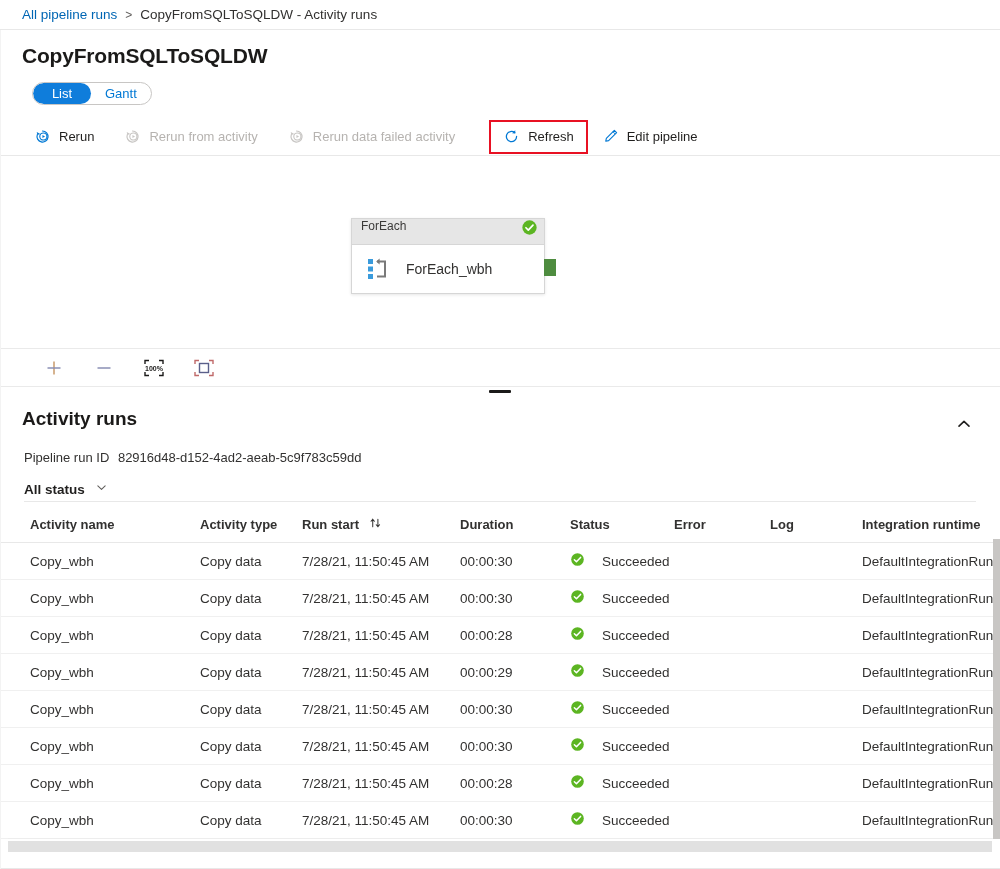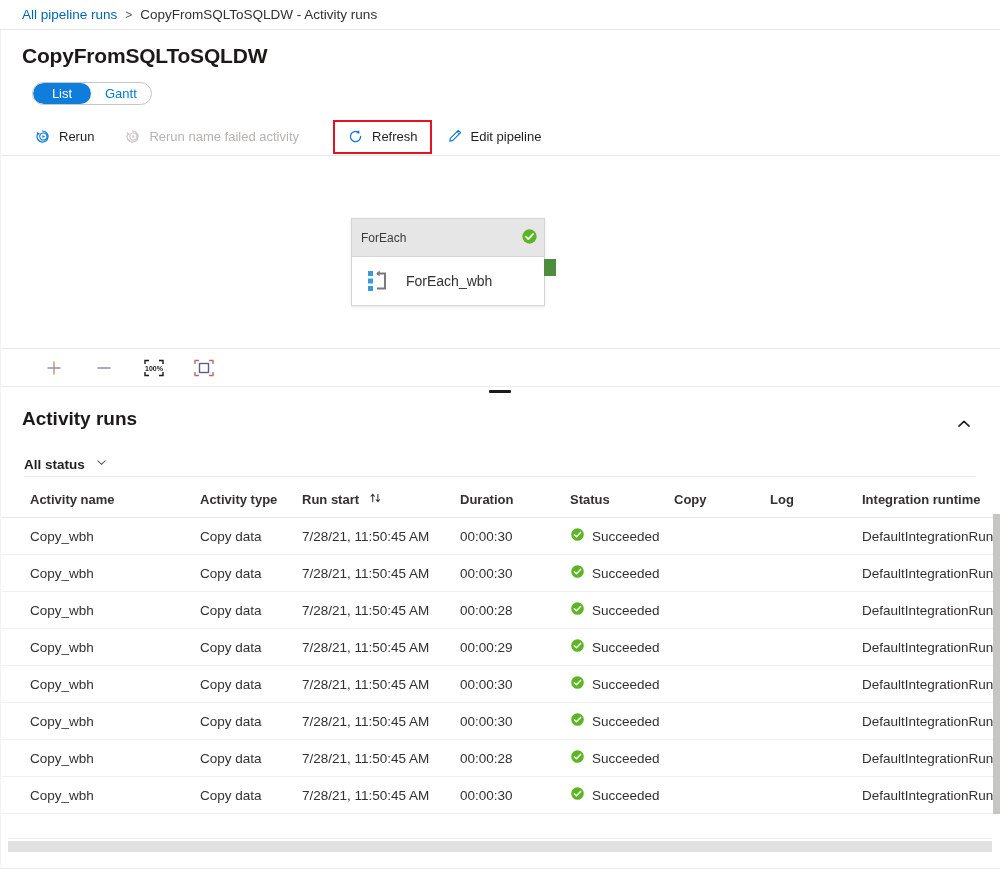--- a/index.html
+++ b/index.html
@@ -86,24 +86,24 @@
   }
   .node {
     position: absolute;
     left: 351px; top: 62px;
     width: 194px;
     background: #ffffff;
     border: 1px solid #d6d6d6;
     box-shadow: 0 1px 3px rgba(0,0,0,.10);
   }
   .node-head {
-    height: 38px;
+    height: 26px;
     background: #e6e6e6;
     border-bottom: 1px solid #d6d6d6;
-    display: flex; align-items: center;
+    display: flex; align-items: flex-start;
     padding: 0 6px 0 9px;
     font-size: 12px;
     color: #3b3a39;
   }
   .node-head .sp { flex: 1; }
   .node-body {
     height: 48px;
     display: flex; align-items: center;
     padding-left: 14px;
     gap: 14px;
@@ -184,21 +184,21 @@
   table.runs th:first-child, table.runs td:first-child { padding-left: 30px; }
   .c-name { width: 200px; }
   .c-type { width: 102px; }
   .c-start { width: 158px; }
   .c-dur   { width: 110px; }
   .c-status{ width: 104px; }
   .c-error { width: 96px; }
   .c-log   { width: 92px; }
   .c-ir    { width: 218px; }
   .sort-ico { margin-left: 6px; }
-  .status-cell { display: flex; align-items: center; gap: 7px; }
+  .status-cell { display: flex; align-items: center; gap: 17px; }
 
   .vscroll {
     position: absolute; top: 28px; right: 0; width: 7px; height: 300px;
     background: #c8c6c4;
   }
   .hscroll-track {
     position: absolute; left: 8px; right: 8px; bottom: 17px;
     height: 11px; background: #e1e1e1;
   }
   .hscroll-thumb { height: 11px; width: 96%; background: #e1e1e1; }
@@ -233,31 +233,42 @@
         <svg width="17" height="17" viewBox="0 0 20 20">
           <path d="M10 3.5a6.5 6.5 0 1 1-6.1 4.3" fill="none" stroke="#0078d4" stroke-width="1.4" stroke-linecap="round"></path>
           <path d="M3.2 4.6l.8 3.5 3.4-.9z" fill="#0078d4"></path>
           <circle cx="11" cy="10" r="4.2" fill="none" stroke="#0078d4" stroke-width="1.3"></circle>
           <path d="M9.9 8.1l3.1 1.9-3.1 1.9z" fill="#0078d4"></path>
         </svg>
       </span>
       <span>Rerun</span>
     </div>
 
-
     <div class="tb-item disabled">
       <span class="tb-ico">
         <svg width="17" height="17" viewBox="0 0 20 20">
           <path d="M10 3.5a6.5 6.5 0 1 1-6.1 4.3" fill="none" stroke="#c8c6c4" stroke-width="1.4" stroke-linecap="round"></path>
           <path d="M3.2 4.6l.8 3.5 3.4-.9z" fill="#c8c6c4"></path>
           <circle cx="11" cy="10" r="4.2" fill="none" stroke="#c8c6c4" stroke-width="1.3"></circle>
           <path d="M9.9 8.1l3.1 1.9-3.1 1.9z" fill="#c8c6c4"></path>
         </svg>
       </span>
-      <span>Rerun name failed activity</span>
+      <span>Rerun from activity</span>
+    </div>
+
+    <div class="tb-item disabled">
+      <span class="tb-ico">
+        <svg width="17" height="17" viewBox="0 0 20 20">
+          <path d="M10 3.5a6.5 6.5 0 1 1-6.1 4.3" fill="none" stroke="#c8c6c4" stroke-width="1.4" stroke-linecap="round"></path>
+          <path d="M3.2 4.6l.8 3.5 3.4-.9z" fill="#c8c6c4"></path>
+          <circle cx="11" cy="10" r="4.2" fill="none" stroke="#c8c6c4" stroke-width="1.3"></circle>
+          <path d="M9.9 8.1l3.1 1.9-3.1 1.9z" fill="#c8c6c4"></path>
+        </svg>
+      </span>
+      <span>Rerun data failed activity</span>
     </div>
 
     <div class="tb-item highlight">
       <span class="tb-ico">
         <svg width="17" height="17" viewBox="0 0 20 20">
           <path d="M16 10a6 6 0 1 1-2.2-4.6" fill="none" stroke="#0078d4" stroke-width="1.5" stroke-linecap="round"></path>
           <path d="M14.4 2.6l.1 3.9-3.8-.2z" fill="#0078d4"></path>
         </svg>
       </span>
       <span>Refresh</span>
@@ -336,20 +347,24 @@
     <div class="ar-title">Activity runs</div>
     <div class="collapse-btn">
       <span>
         <svg width="16" height="16" viewBox="0 0 16 16">
           <path d="M3 10.2L8 5.4l5 4.8" fill="none" stroke="#201f1e" stroke-width="1.6" stroke-linecap="round" stroke-linejoin="round"></path>
         </svg>
       </span>
     </div>
   </div>
 
+  <div class="runid">
+    <span class="lbl">Pipeline run ID</span>
+    <span class="val">82916d48-d152-4ad2-aeab-5c9f783c59dd</span>
+  </div>
 
   <div class="filter-row">
     <div class="filter-pill">
       <span>All status</span>
       <span>
         <svg width="13" height="13" viewBox="0 0 16 16">
           <path d="M3.5 6l4.5 4.4L12.5 6" fill="none" stroke="#605e5c" stroke-width="1.3" stroke-linecap="round" stroke-linejoin="round"></path>
         </svg>
       </span>
     </div>
@@ -366,21 +381,21 @@
             <span>Run start</span>
             <span class="sort-ico">
               <svg width="13" height="12" viewBox="0 0 14 13">
                 <path d="M4 10.5V2.5M4 2.5L2.2 4.6M4 2.5l1.8 2.1" fill="none" stroke="#323130" stroke-width="1.1" stroke-linecap="round"></path>
                 <path d="M9.6 2.5v8M9.6 10.5l1.8-2.1M9.6 10.5L7.8 8.4" fill="none" stroke="#323130" stroke-width="1.1" stroke-linecap="round"></path>
               </svg>
             </span>
           </th>
           <th class="c-dur">Duration</th>
           <th class="c-status">Status</th>
-          <th class="c-error">Copy</th>
+          <th class="c-error">Error</th>
           <th class="c-log">Log</th>
           <th class="c-ir">Integration runtime</th>
         </tr>
       </thead>
       <tbody>
         <tr>
           <td class="c-name">Copy_wbh</td>
           <td class="c-type">Copy data</td>
           <td class="c-start">7/28/21, 11:50:45 AM</td>
           <td class="c-dur">00:00:30</td>

